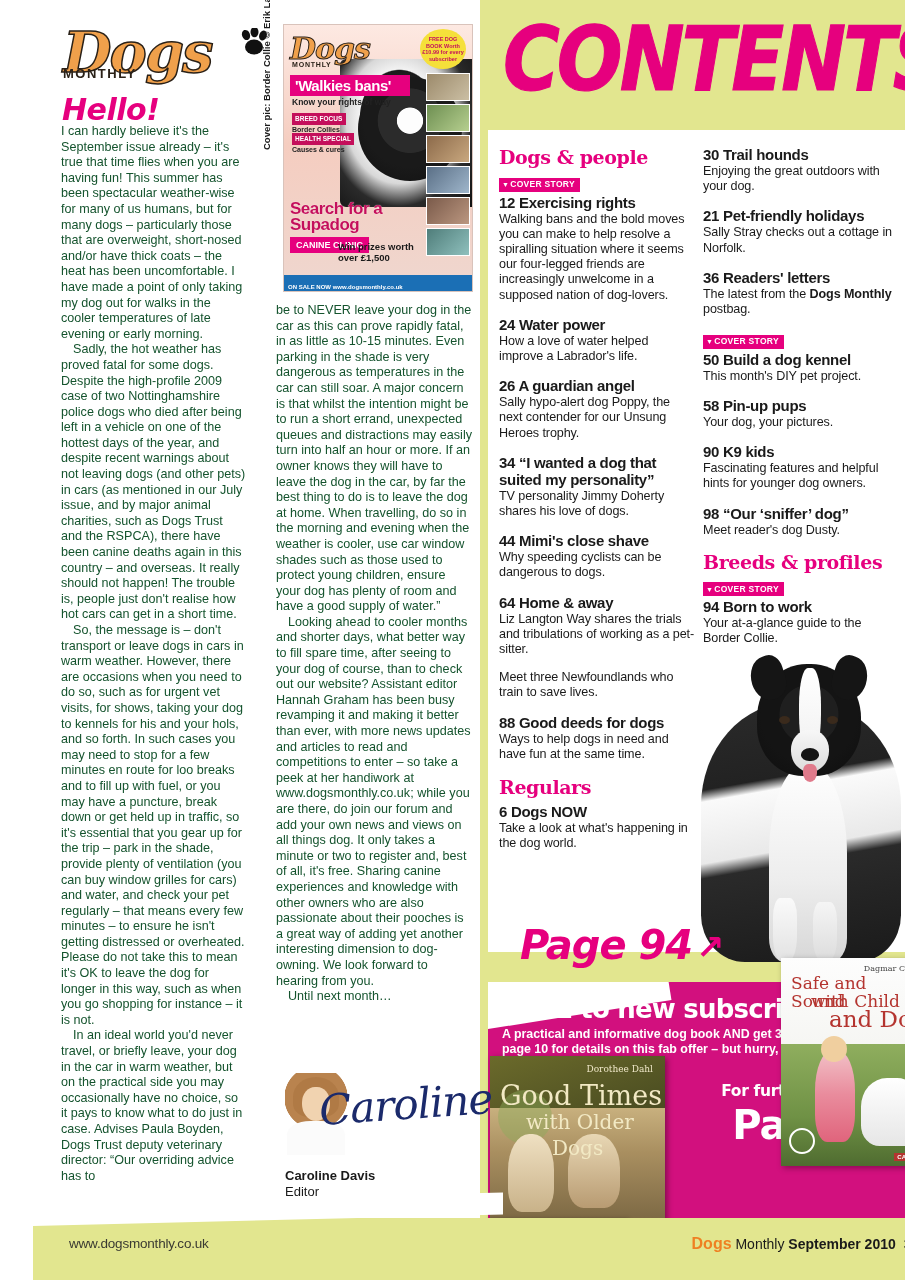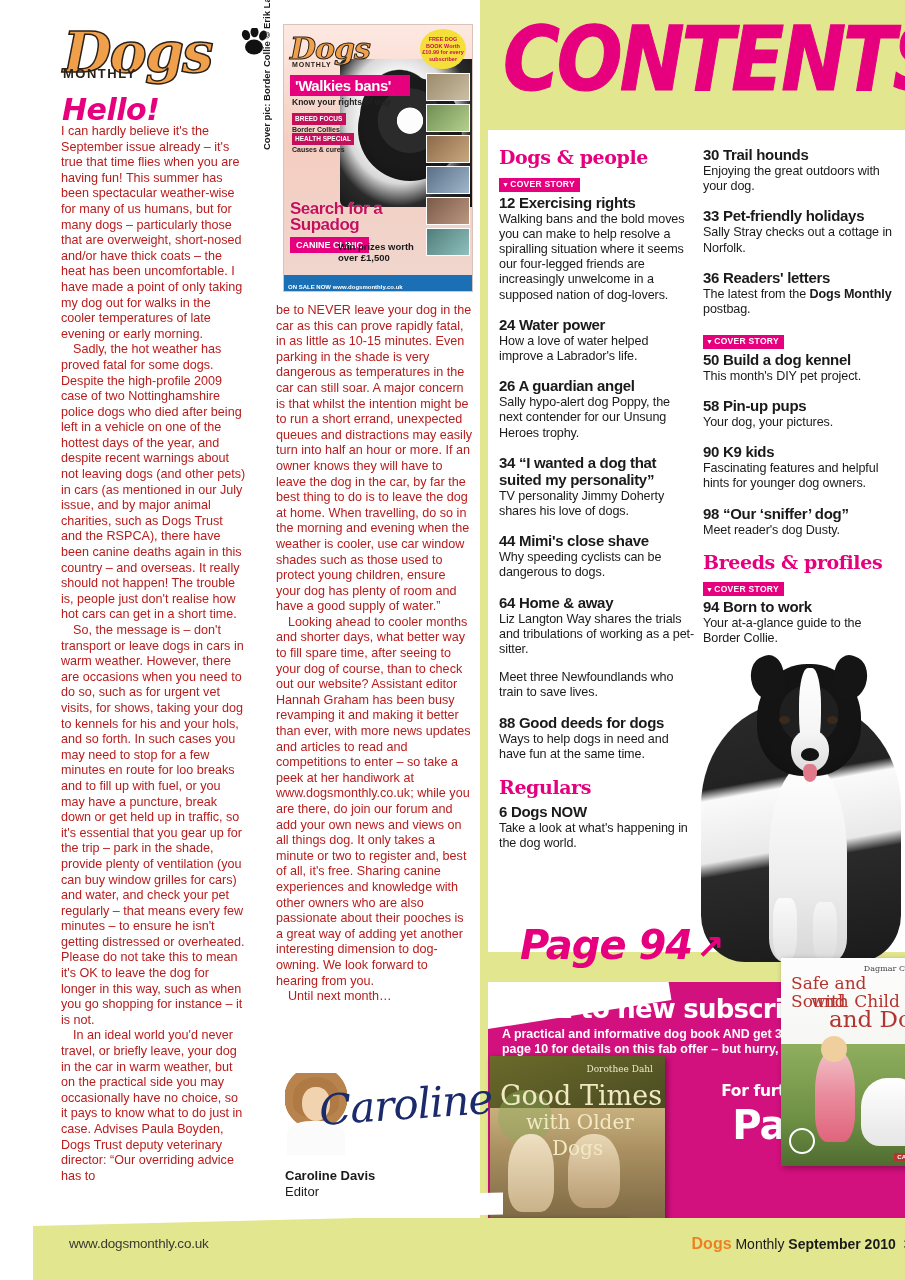--- a/index.html
+++ b/index.html
@@ -94,21 +94,21 @@
     font-size: 30px; color: #e6007e;
     letter-spacing: -0.5px;
   }
 
   
   .ed-col {
     position: absolute;
     font-family: "Liberation Sans", sans-serif;
     font-size: 12.6px;
     line-height: 15.6px;
-    color: #b91c1c;
+    color: #14532d;
     text-align: left;
     hyphens: none;
   }
   .ed-col p { margin: 0; }
   .ed-col p + p { text-indent: 12px; }
   #ed-col-1 { left: 28px; top: 124px; width: 186px; }
   #ed-col-2 { left: 243px; top: 303px; width: 197px; }
 
   
   .cover-thumb {
@@ -650,21 +650,21 @@
     </div>
   </div>
 
   <div class="list-col" id="list-col-right">
     <div id="right-entries">
         <div class="entry">
           <div class="etitle">30 Trail hounds</div>
           <div class="edesc">Enjoying the great outdoors with your dog.</div>
         </div>
         <div class="entry">
-          <div class="etitle">33 Pet-friendly holidays</div>
+          <div class="etitle">21 Pet-friendly holidays</div>
           <div class="edesc">Sally Stray checks out a cottage in Norfolk.</div>
         </div>
         <div class="entry">
           <div class="etitle">36 Readers' letters</div>
           <div class="edesc">The latest from the <b>Dogs Monthly</b> postbag.</div>
         </div>
         <div class="entry"><div class="cover-flag"><span class="tri">▼</span><span>COVER STORY</span></div><div class="etitle">50 Build a dog kennel</div><div class="edesc">This month's DIY pet project.</div></div>
         <div class="entry">
           <div class="etitle">58 Pin-up pups</div>
           <div class="edesc">Your dog, your pictures.</div>

